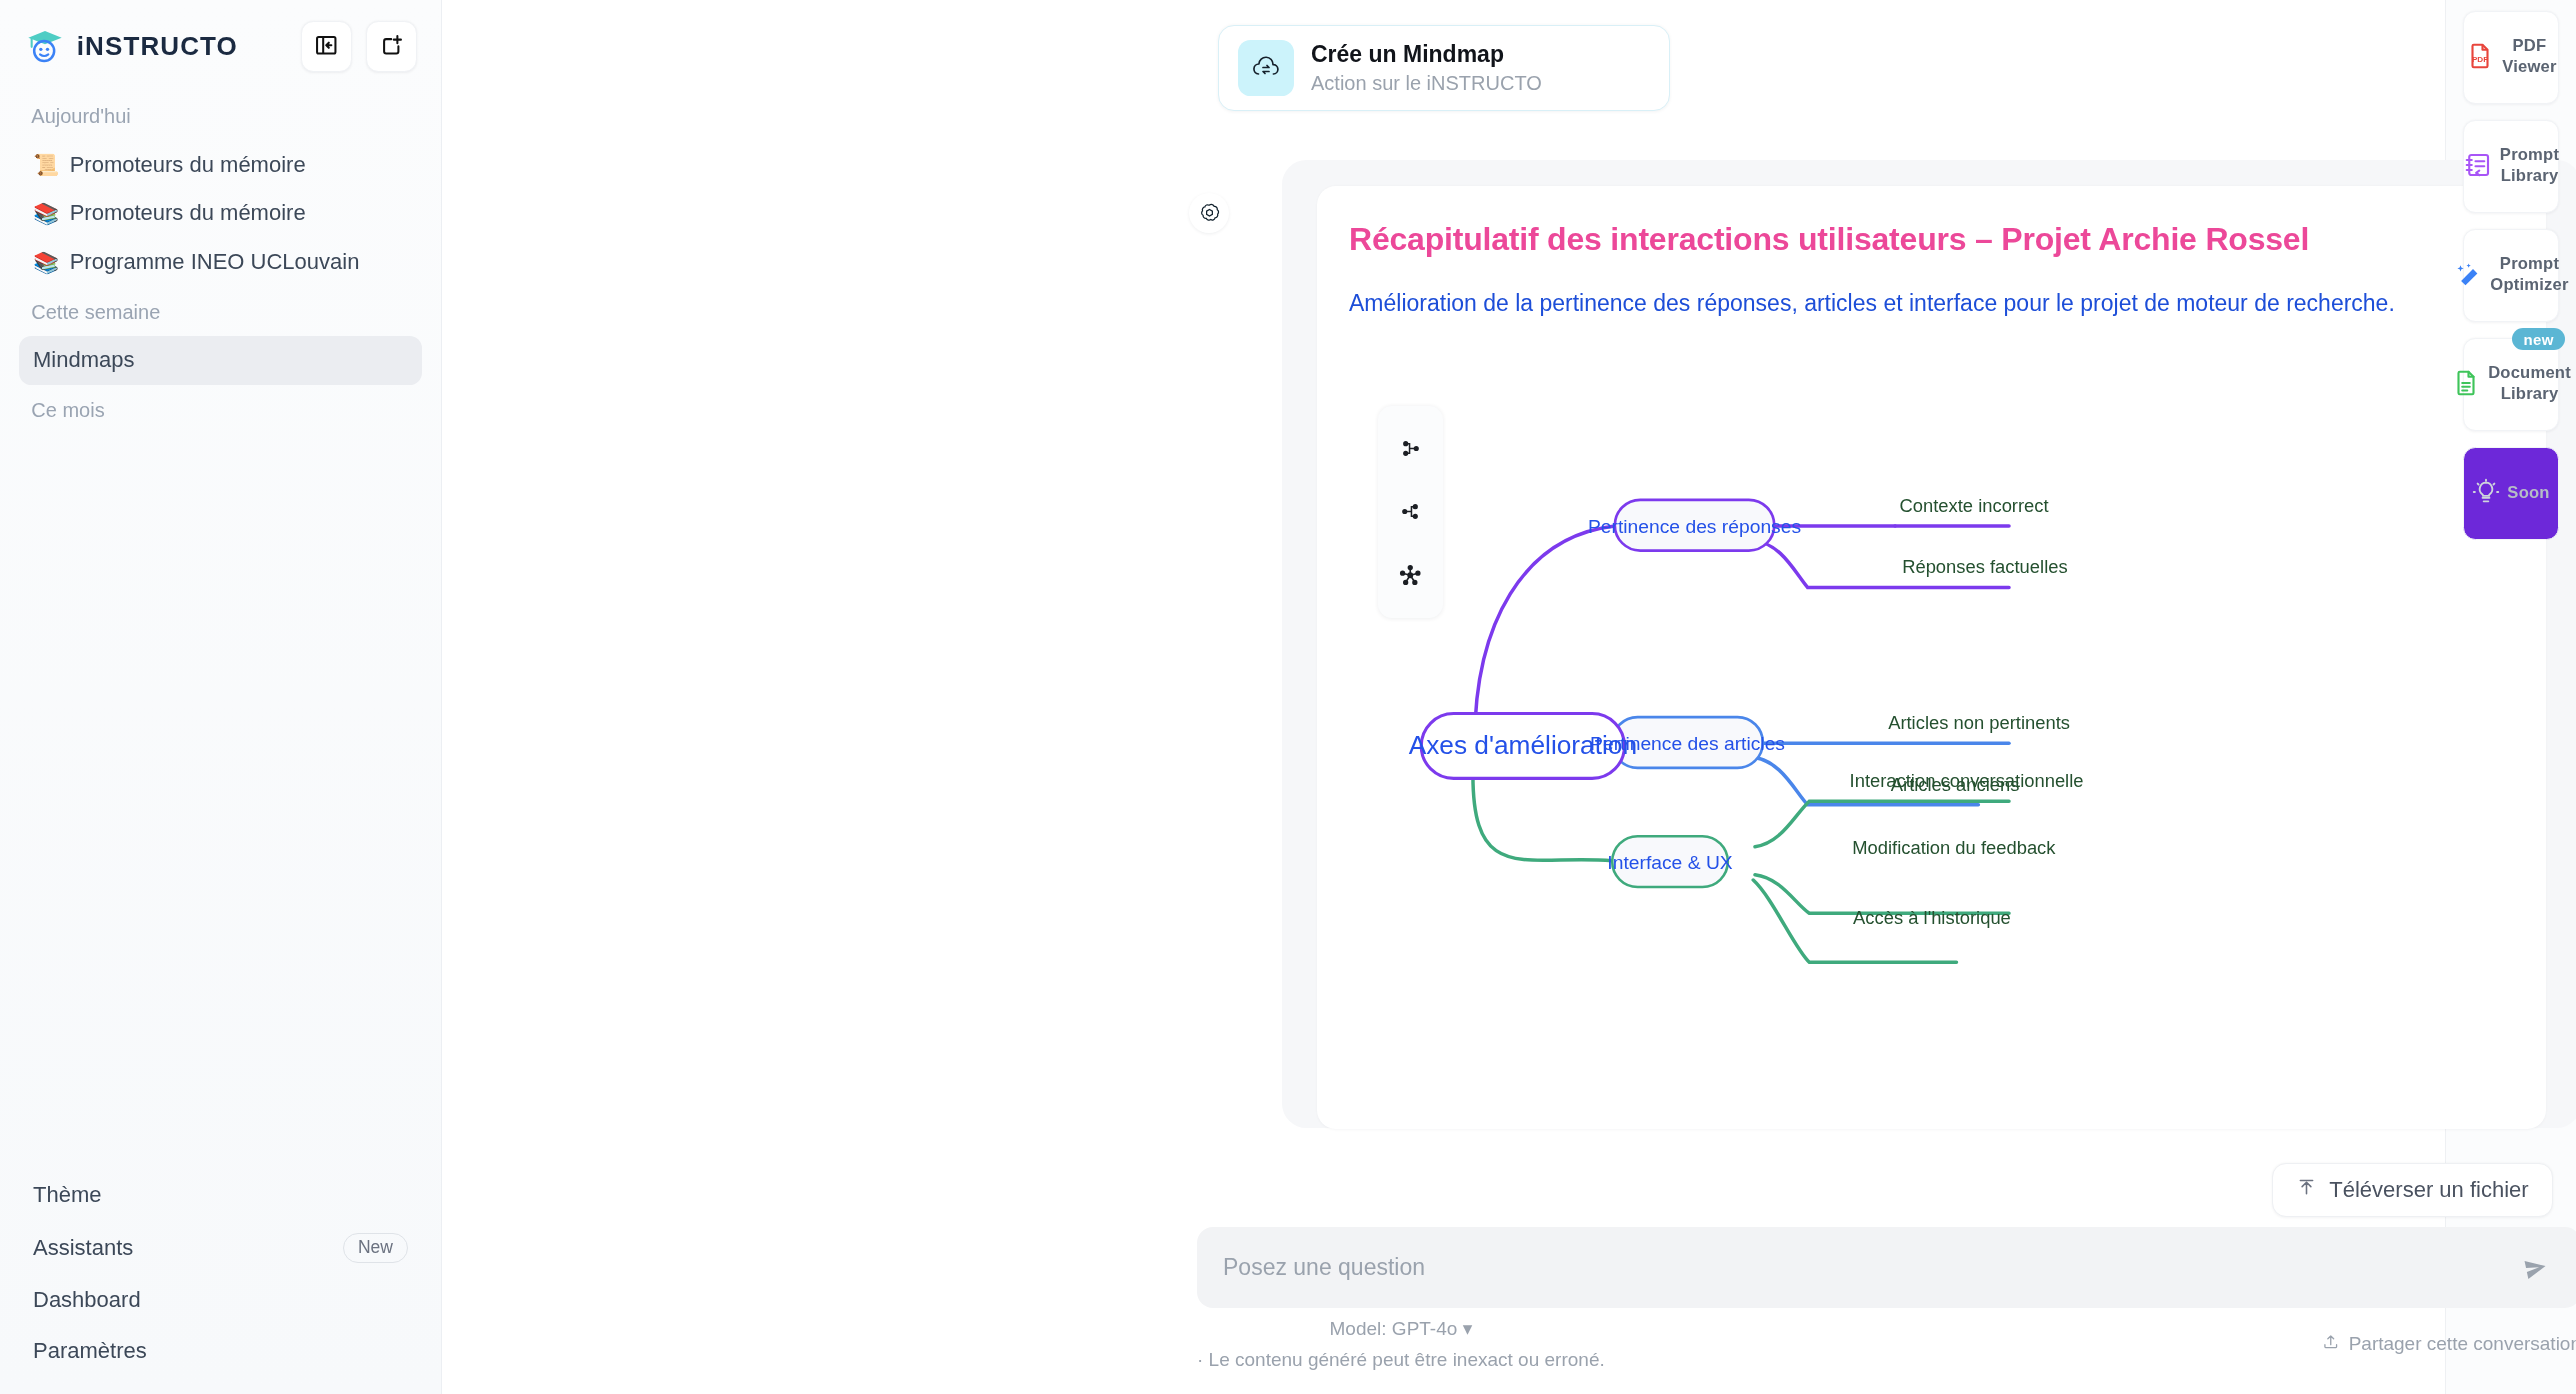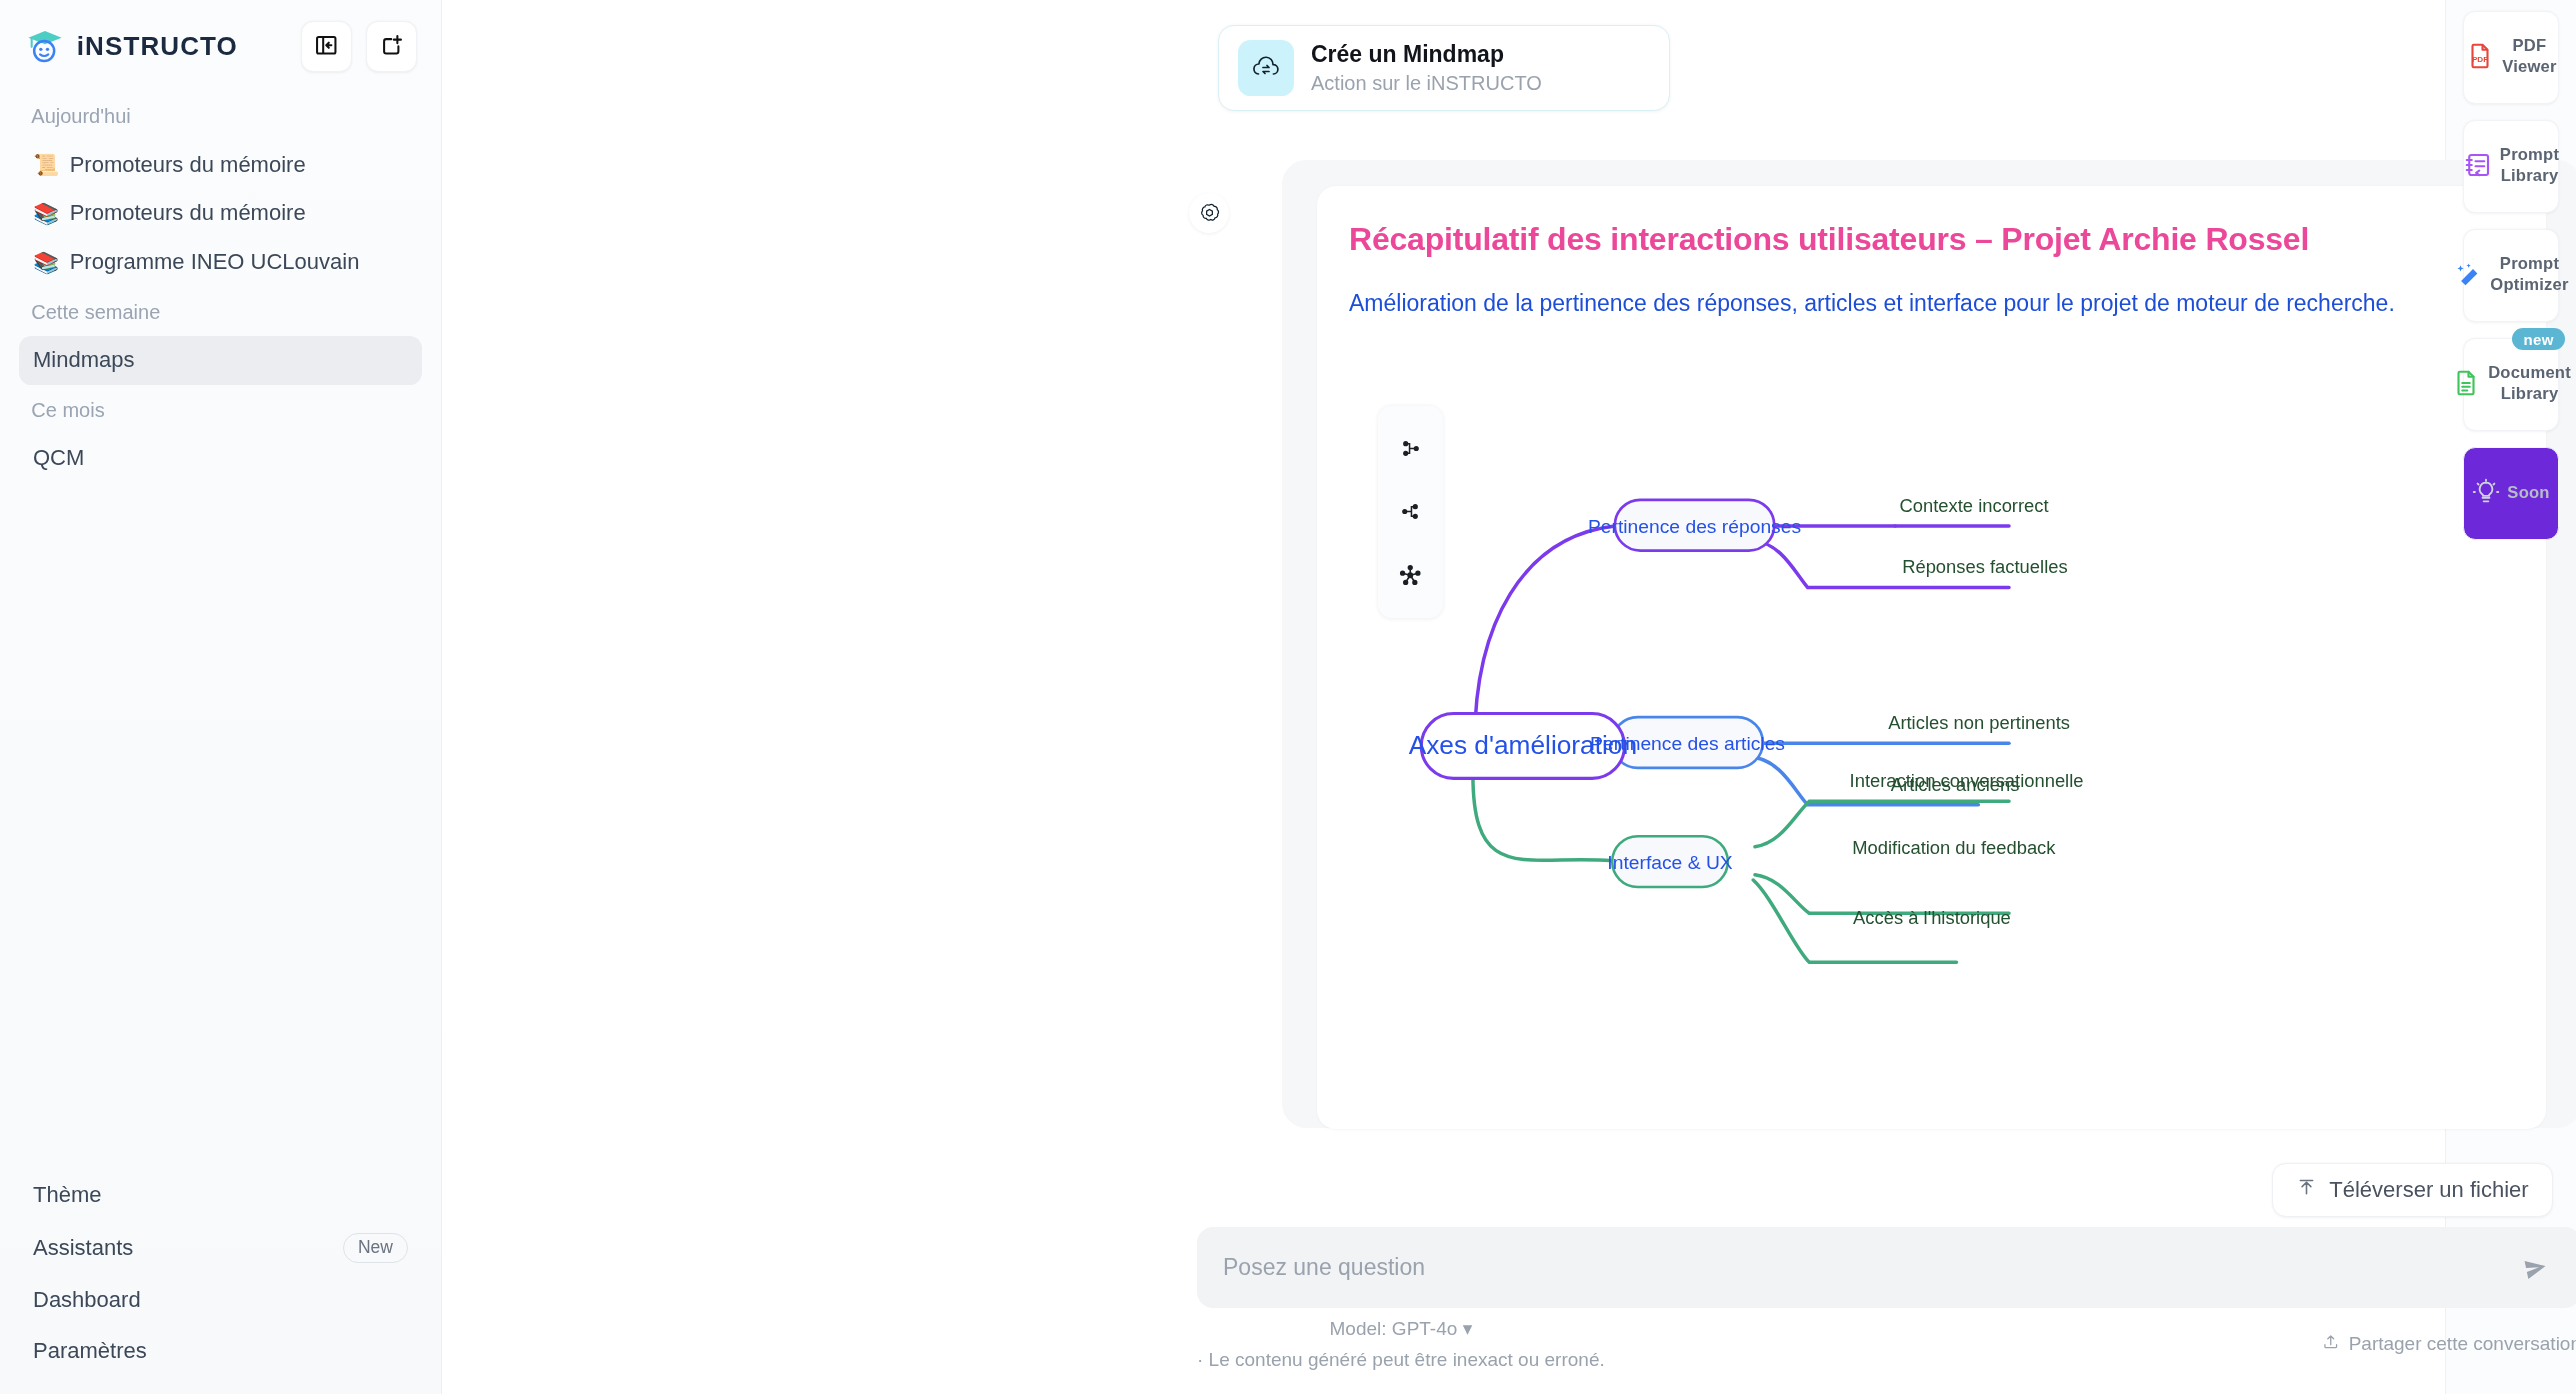--- a/index.html
+++ b/index.html
@@ -240,23 +240,20 @@
         <span class="emoji">📚</span>
         <span>Programme INEO UCLouvain</span>
       </div>
 
       <div class="sb-group-title">Cette semaine</div>
       <div class="sb-item active">
         <span>Mindmaps</span>
       </div>
 
       <div class="sb-group-title">Ce mois</div>
-      <div class="sb-item">
-        <span>QCM</span>
-      </div>
     </div>
 
     <div class="sb-bottom">
       <div class="sb-link">
         <span>Thème</span>
       </div>
       <div class="sb-link">
         <span>Assistants</span>
         <span class="pill">New</span>
       </div>

